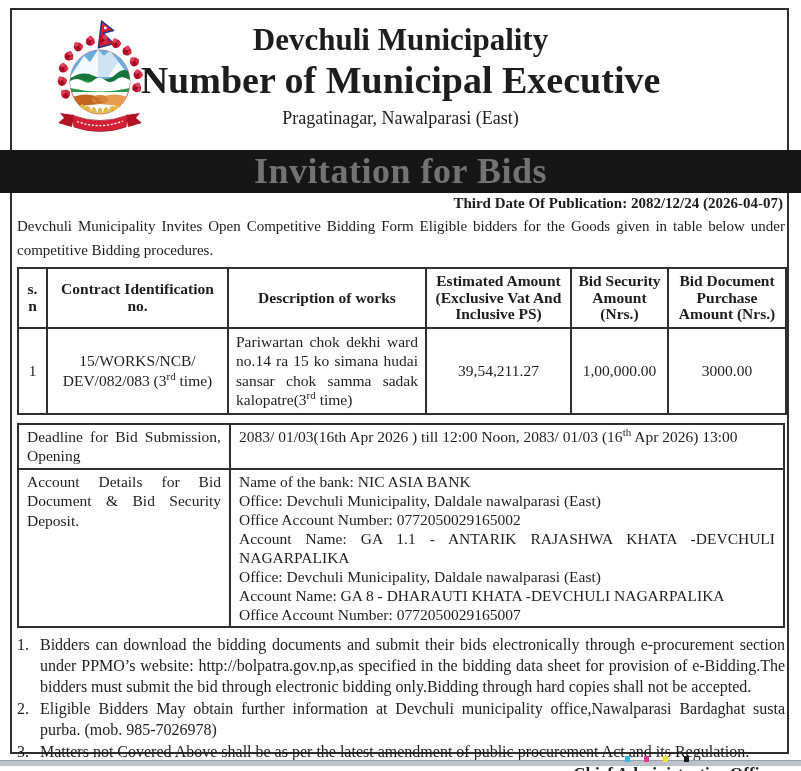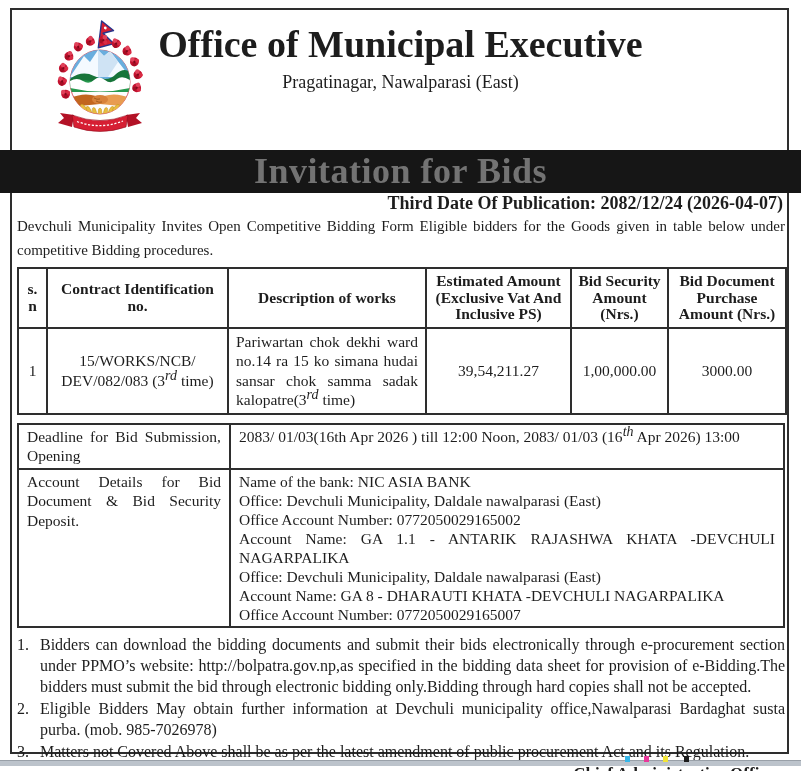--- a/index.html
+++ b/index.html
@@ -16,31 +16,31 @@
   .titles { position:absolute; left:0; top:22px; width:100%; text-align:center; }
   .title-muni    { font-size:31px; font-weight:bold; line-height:36px; }
   .title-office  { font-size:38px; font-weight:bold; line-height:44px; }
   .title-address { font-size:18px; font-weight:normal; line-height:22px; margin-top:5px; }
   .banner {
     position:absolute; left:0; top:150px; width:801px; height:43px;
     background:#161616; color:#ffffff; text-align:center;
     font-size:36px; font-weight:bold; line-height:43px; letter-spacing:0.5px;
   }
   .content { position:absolute; left:17px; top:194px; width:768px; }
-  .pub-line { text-align:right; font-weight:bold; font-size:18px; line-height:19px; padding-right:2px; }
+  .pub-line { text-align:right; font-weight:bold; font-size:15px; line-height:19px; padding-right:2px; }
   .intro { font-size:15px; line-height:24px; text-align:justify; margin-top:1px; }
   table { border-collapse:collapse; width:768px; table-layout:fixed; }
   .bids-table { margin-top:5px; }
   .bids-table th, .bids-table td, .schedule-table td { border:2px solid #2e2e2e; }
   .bids-table th { font-size:15.5px; font-weight:bold; line-height:16.5px; padding:4px 2px; text-align:center; vertical-align:middle; }
   th.h-sn { white-space:pre-line; }
   .bids-table td { font-size:15.5px; }
   .cell-center { text-align:center; vertical-align:middle; padding:2px 3px; line-height:19.5px; }
   .cell-desc { text-align:justify; vertical-align:middle; padding:3px 7px; line-height:19.5px; }
-  sup { font-size:14px; line-height:0;font-style:italic; }
+  sup { font-size:11px; line-height:0; }
   .schedule-table { margin-top:8px; }
   .schedule-table td { font-size:15.5px; vertical-align:top; padding:2px 8px; }
   .label-cell { text-align:justify; line-height:19.5px; }
   .deadline-value { line-height:20px; }
   .acct-line { line-height:19px; }
   .acct-stretch { text-align:justify; text-align-last:justify; }
   .notes { margin-top:6px; }
   .note { display:flex; font-size:16px; line-height:21px; margin-top:1px; }
   .note-num  { width:23px; flex:none; }
   .note-text { flex:1; text-align:justify; }
@@ -120,21 +120,22 @@
         <use href="#flower" transform="translate(62.1,23.6) rotate(30)"></use>
         <use href="#flower" transform="translate(72.9,31.1) rotate(60)"></use>
         <use href="#flower" transform="translate(80.4,41.9) rotate(10)"></use>
         <use href="#flower" transform="translate(83.9,54.7) rotate(40)"></use>
         <use href="#flower" transform="translate(82.7,67.8) rotate(75)"></use>
       </g>
     </svg>
   </div>
 
   <div class="titles">
-    <div class="title-office">Office of Municipal Executive</div>
+    <div class="title-muni">Devchuli Municipality</div>
+    <div class="title-office">Number of Municipal Executive</div>
     <div class="title-address">Pragatinagar, Nawalparasi (East)</div>
   </div>
 
   <div class="banner" style="background: rgb(22, 22, 22); color: #737373;">
     <span>Invitation for Bids</span>
   </div>
 
   <div class="content">
 
     <div class="pub-line">Third Date Of Publication: 2082/12/24 (2026-04-07)</div>

